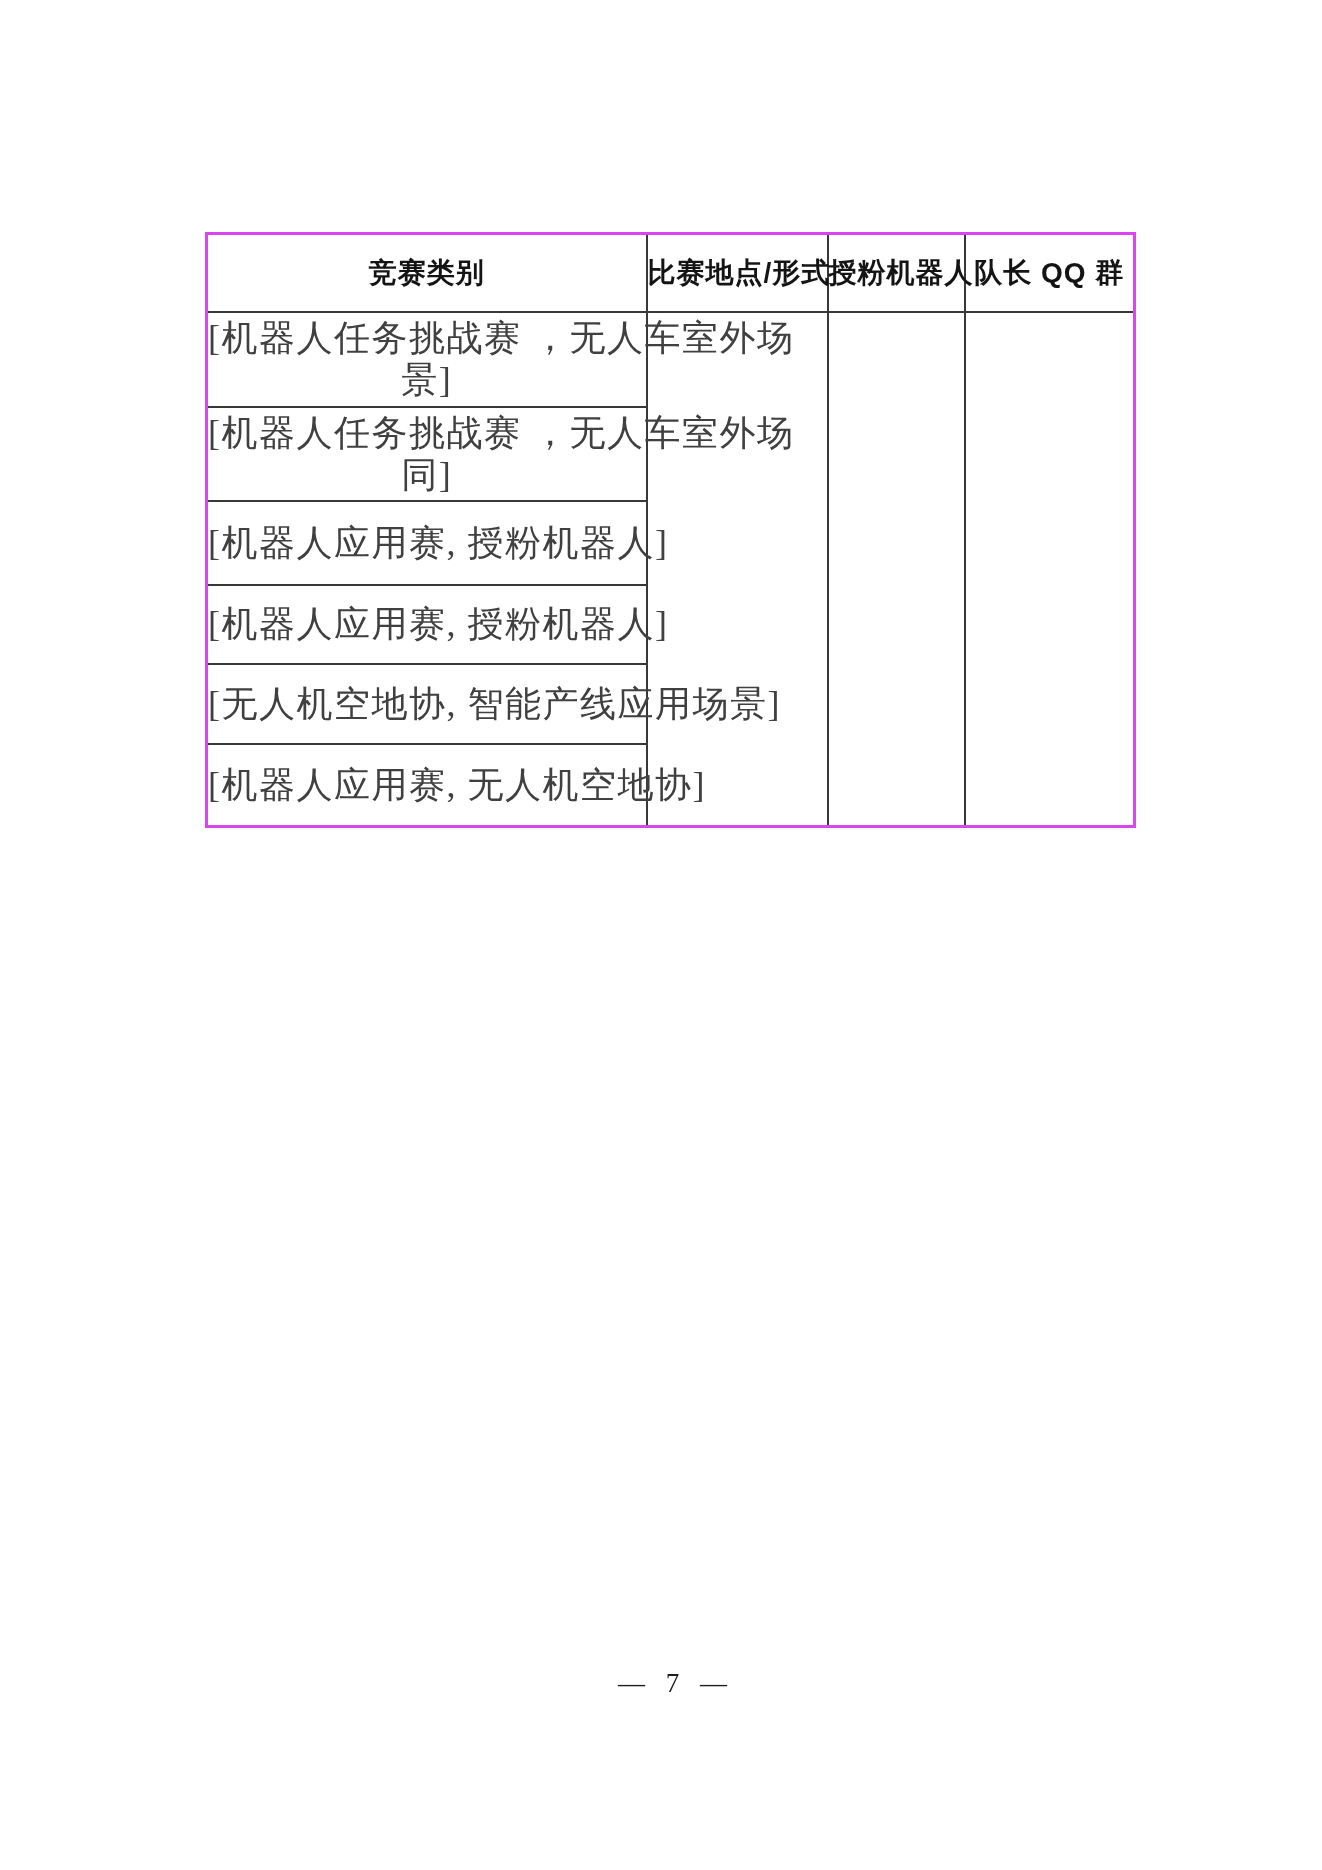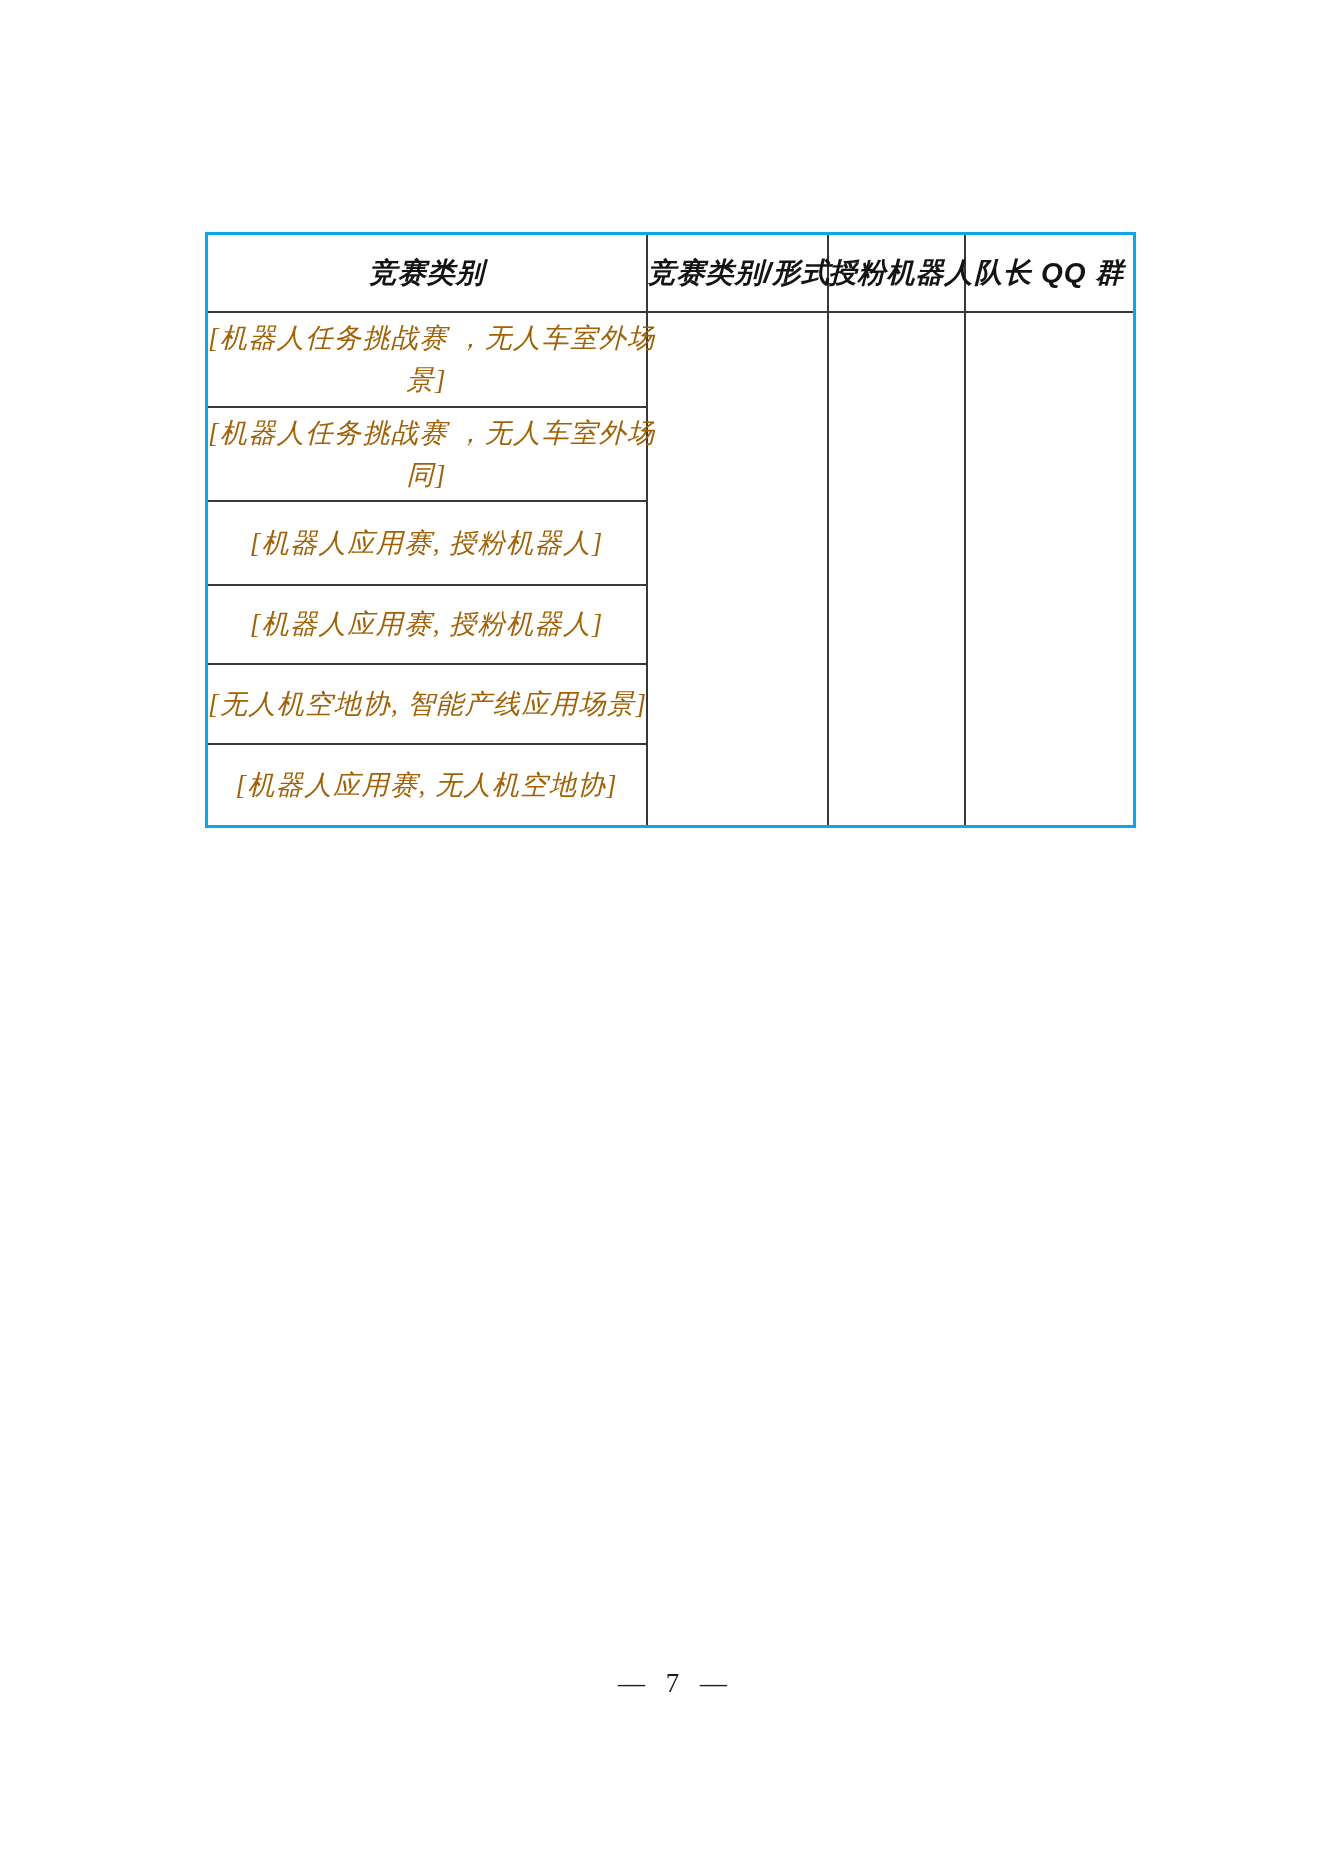--- a/index.html
+++ b/index.html
@@ -17,45 +17,44 @@
   }
 
   
   .doc-table {
     position: absolute;
     left: 205px;
     top: 232px;
     width: 928px;
     border-collapse: collapse;
     table-layout: fixed;
-    border: 3px solid #0ea5e9;
-    font-style: italic;
+    border: 3px solid #d946ef;
   }
   .doc-table th,
   .doc-table td {
     border: 2px solid #383838;
     padding: 0;
     background: #ffffff;
   }
   .doc-table th {
     font-family: "Liberation Sans", "DejaVu Sans", sans-serif;
     font-weight: 700;
     font-size: 28px;
     color: #141414;
     text-align: center;
     vertical-align: middle;
     white-space: nowrap;
     letter-spacing: 1px;
   }
   .cat-cell {
-    font-size: 27px;
+    font-size: 36px;
     text-align: center;
     vertical-align: middle;
     letter-spacing: 1.5px;
-    color: #a16207;
+    color: #404040;
   }
   .cat-line {
     line-height: 42px;
     white-space: nowrap;
   }
   .empty-cell {
     vertical-align: middle;
     text-align: center;
     font-size: 27px;
   }
@@ -79,21 +78,21 @@
 <table class="doc-table">
   <colgroup>
     <col style="width:440px">
     <col style="width:181px">
     <col style="width:137px">
     <col style="width:170px">
   </colgroup>
   <thead>
     <tr style="height:78px">
       <th>竞赛类别</th>
-      <th>竞赛类别/形式</th>
+      <th>比赛地点/形式</th>
       <th>授粉机器人</th>
       <th>队长 QQ 群</th>
     </tr>
   </thead>
   <tbody>
     <tr style="height:95px">
       <td class="cat-cell">
         <div class="cat-line">[机器人任务挑战赛 ，无人车室外场</div>
         <div class="cat-line">景]</div>
       </td>

